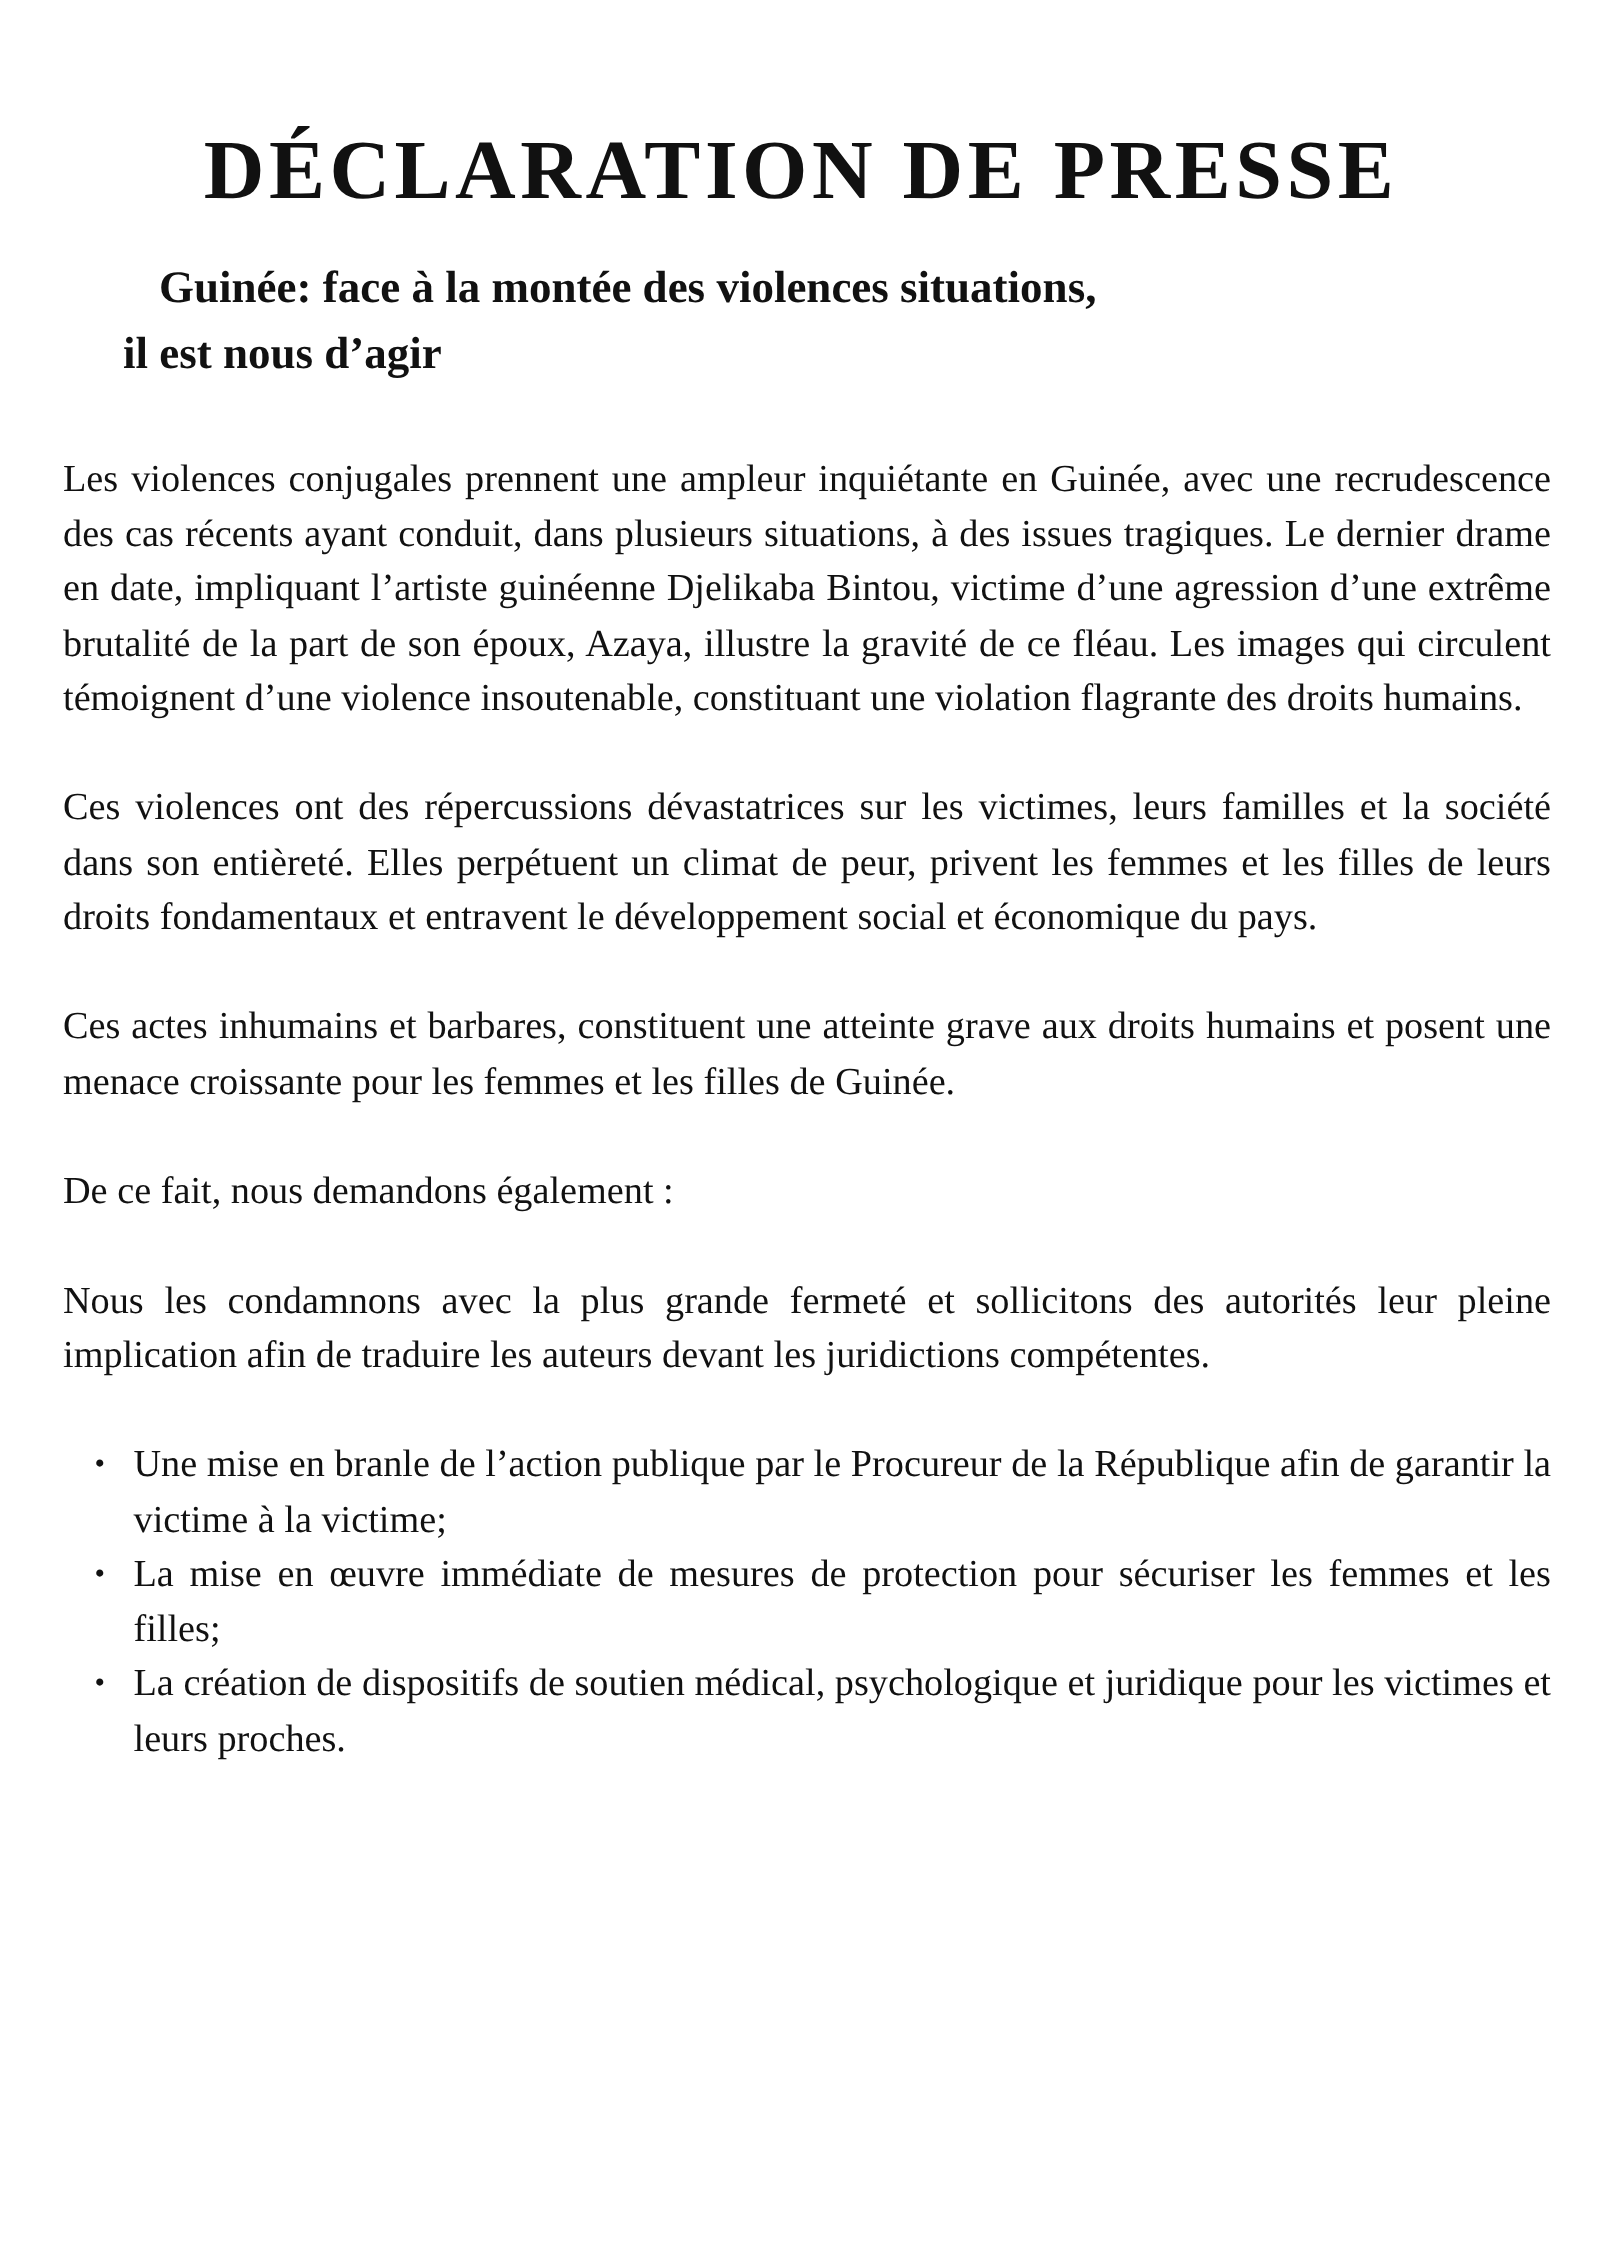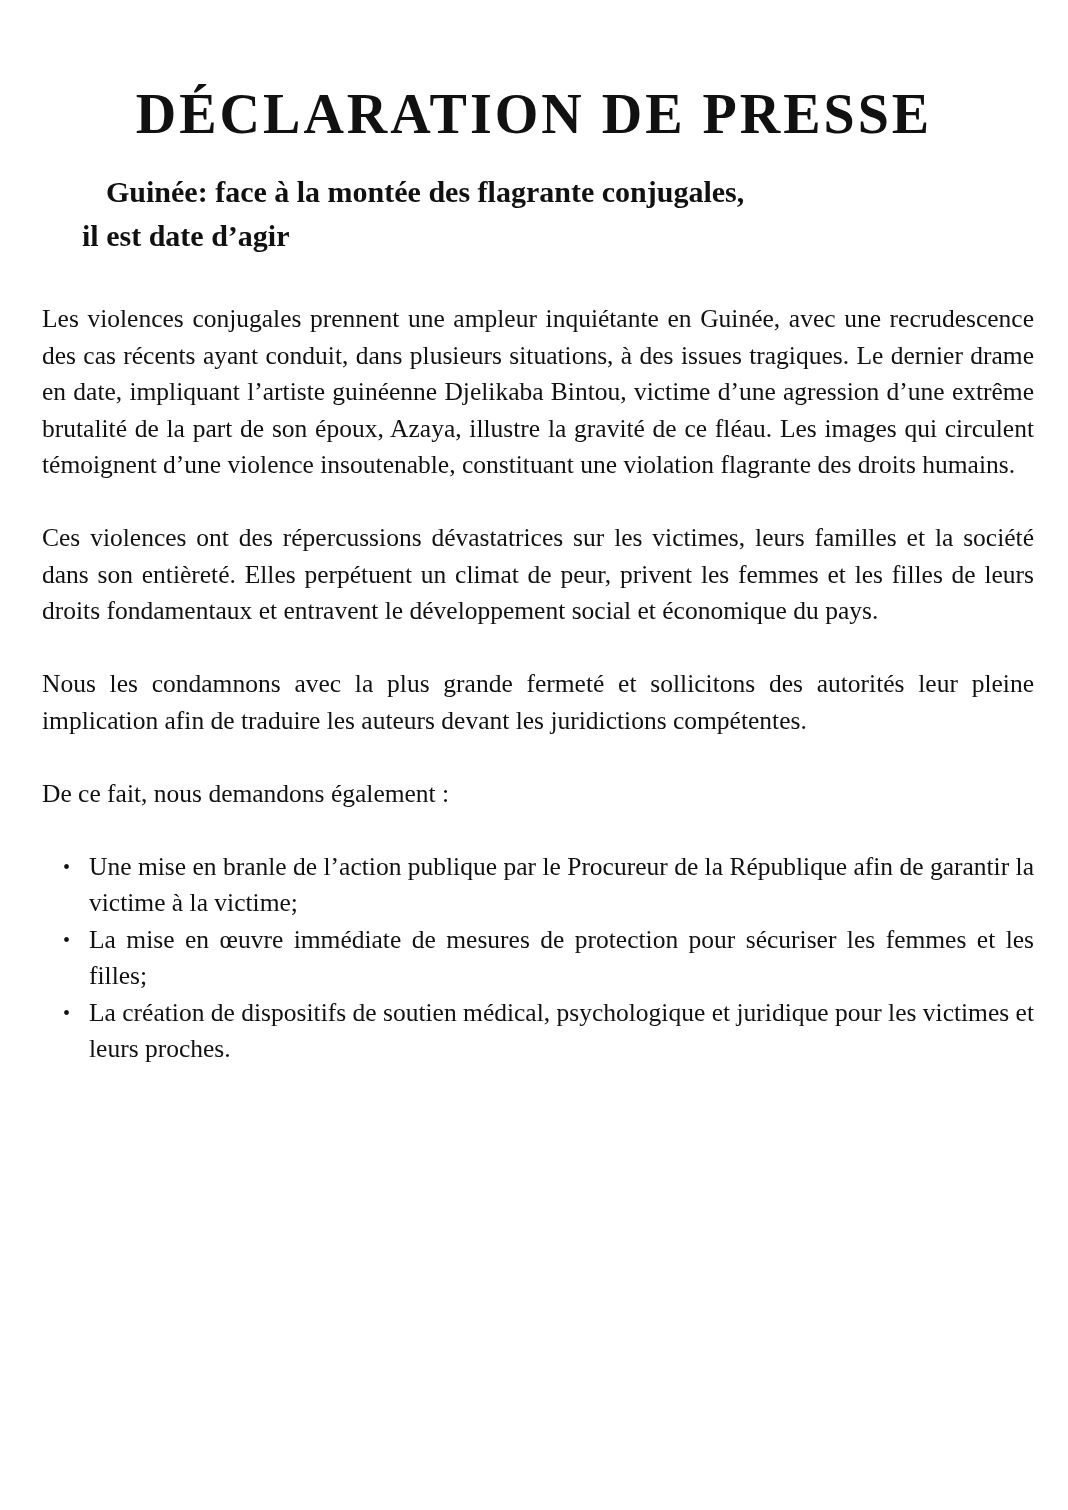--- a/index.html
+++ b/index.html
@@ -28,29 +28,30 @@
   .body li .bullet {
     position: absolute; left: -26px; top: 0; font-size: 20px;
   }
 </style>
 </head>
 <body>
 
 <h1 class="title">DÉCLARATION DE PRESSE</h1>
 
 <h2 class="subtitle">
-  <span class="l1">Guinée: face à la montée des flagrante conjugales,</span>
-  <span class="l2">il est date d’agir</span>
+  <span class="l1">Guinée: face à la montée des violences situations,</span>
+  <span class="l2">il est nous d’agir</span>
 </h2>
 
 <div class="body">
   <p>Les violences conjugales prennent une ampleur inquiétante en Guinée, avec une recrudescence des cas récents ayant conduit, dans plusieurs situations, à des issues tragiques. Le dernier drame en date, impliquant l’artiste guinéenne Djelikaba Bintou, victime d’une agression d’une extrême brutalité de la part de son époux, Azaya, illustre la gravité de ce fléau. Les images qui circulent témoignent d’une violence insoutenable, constituant une violation flagrante des droits humains.</p>
   <p>Ces violences ont des répercussions dévastatrices sur les victimes, leurs familles et la société dans son entièreté. Elles perpétuent un climat de peur, privent les femmes et les filles de leurs droits fondamentaux et entravent le développement social et économique du pays.</p>
+  <p>Ces actes inhumains et barbares, constituent une atteinte grave aux droits humains et posent une menace croissante pour les femmes et les filles de Guinée.</p>
+  <p>De ce fait, nous demandons également :</p>
   <p>Nous les condamnons avec la plus grande fermeté et sollicitons des autorités leur pleine implication afin de traduire les auteurs devant les juridictions compétentes.</p>
-  <p>De ce fait, nous demandons également :</p>
   <ul>
     <li>
       <span class="bullet">•</span>
       <span>Une mise en branle de l’action publique par le Procureur de la République afin de garantir la victime à la victime;</span>
     </li>
     <li>
       <span class="bullet">•</span>
       <span>La mise en œuvre immédiate de mesures de protection pour sécuriser les femmes et les filles;</span>
     </li>
     <li>

